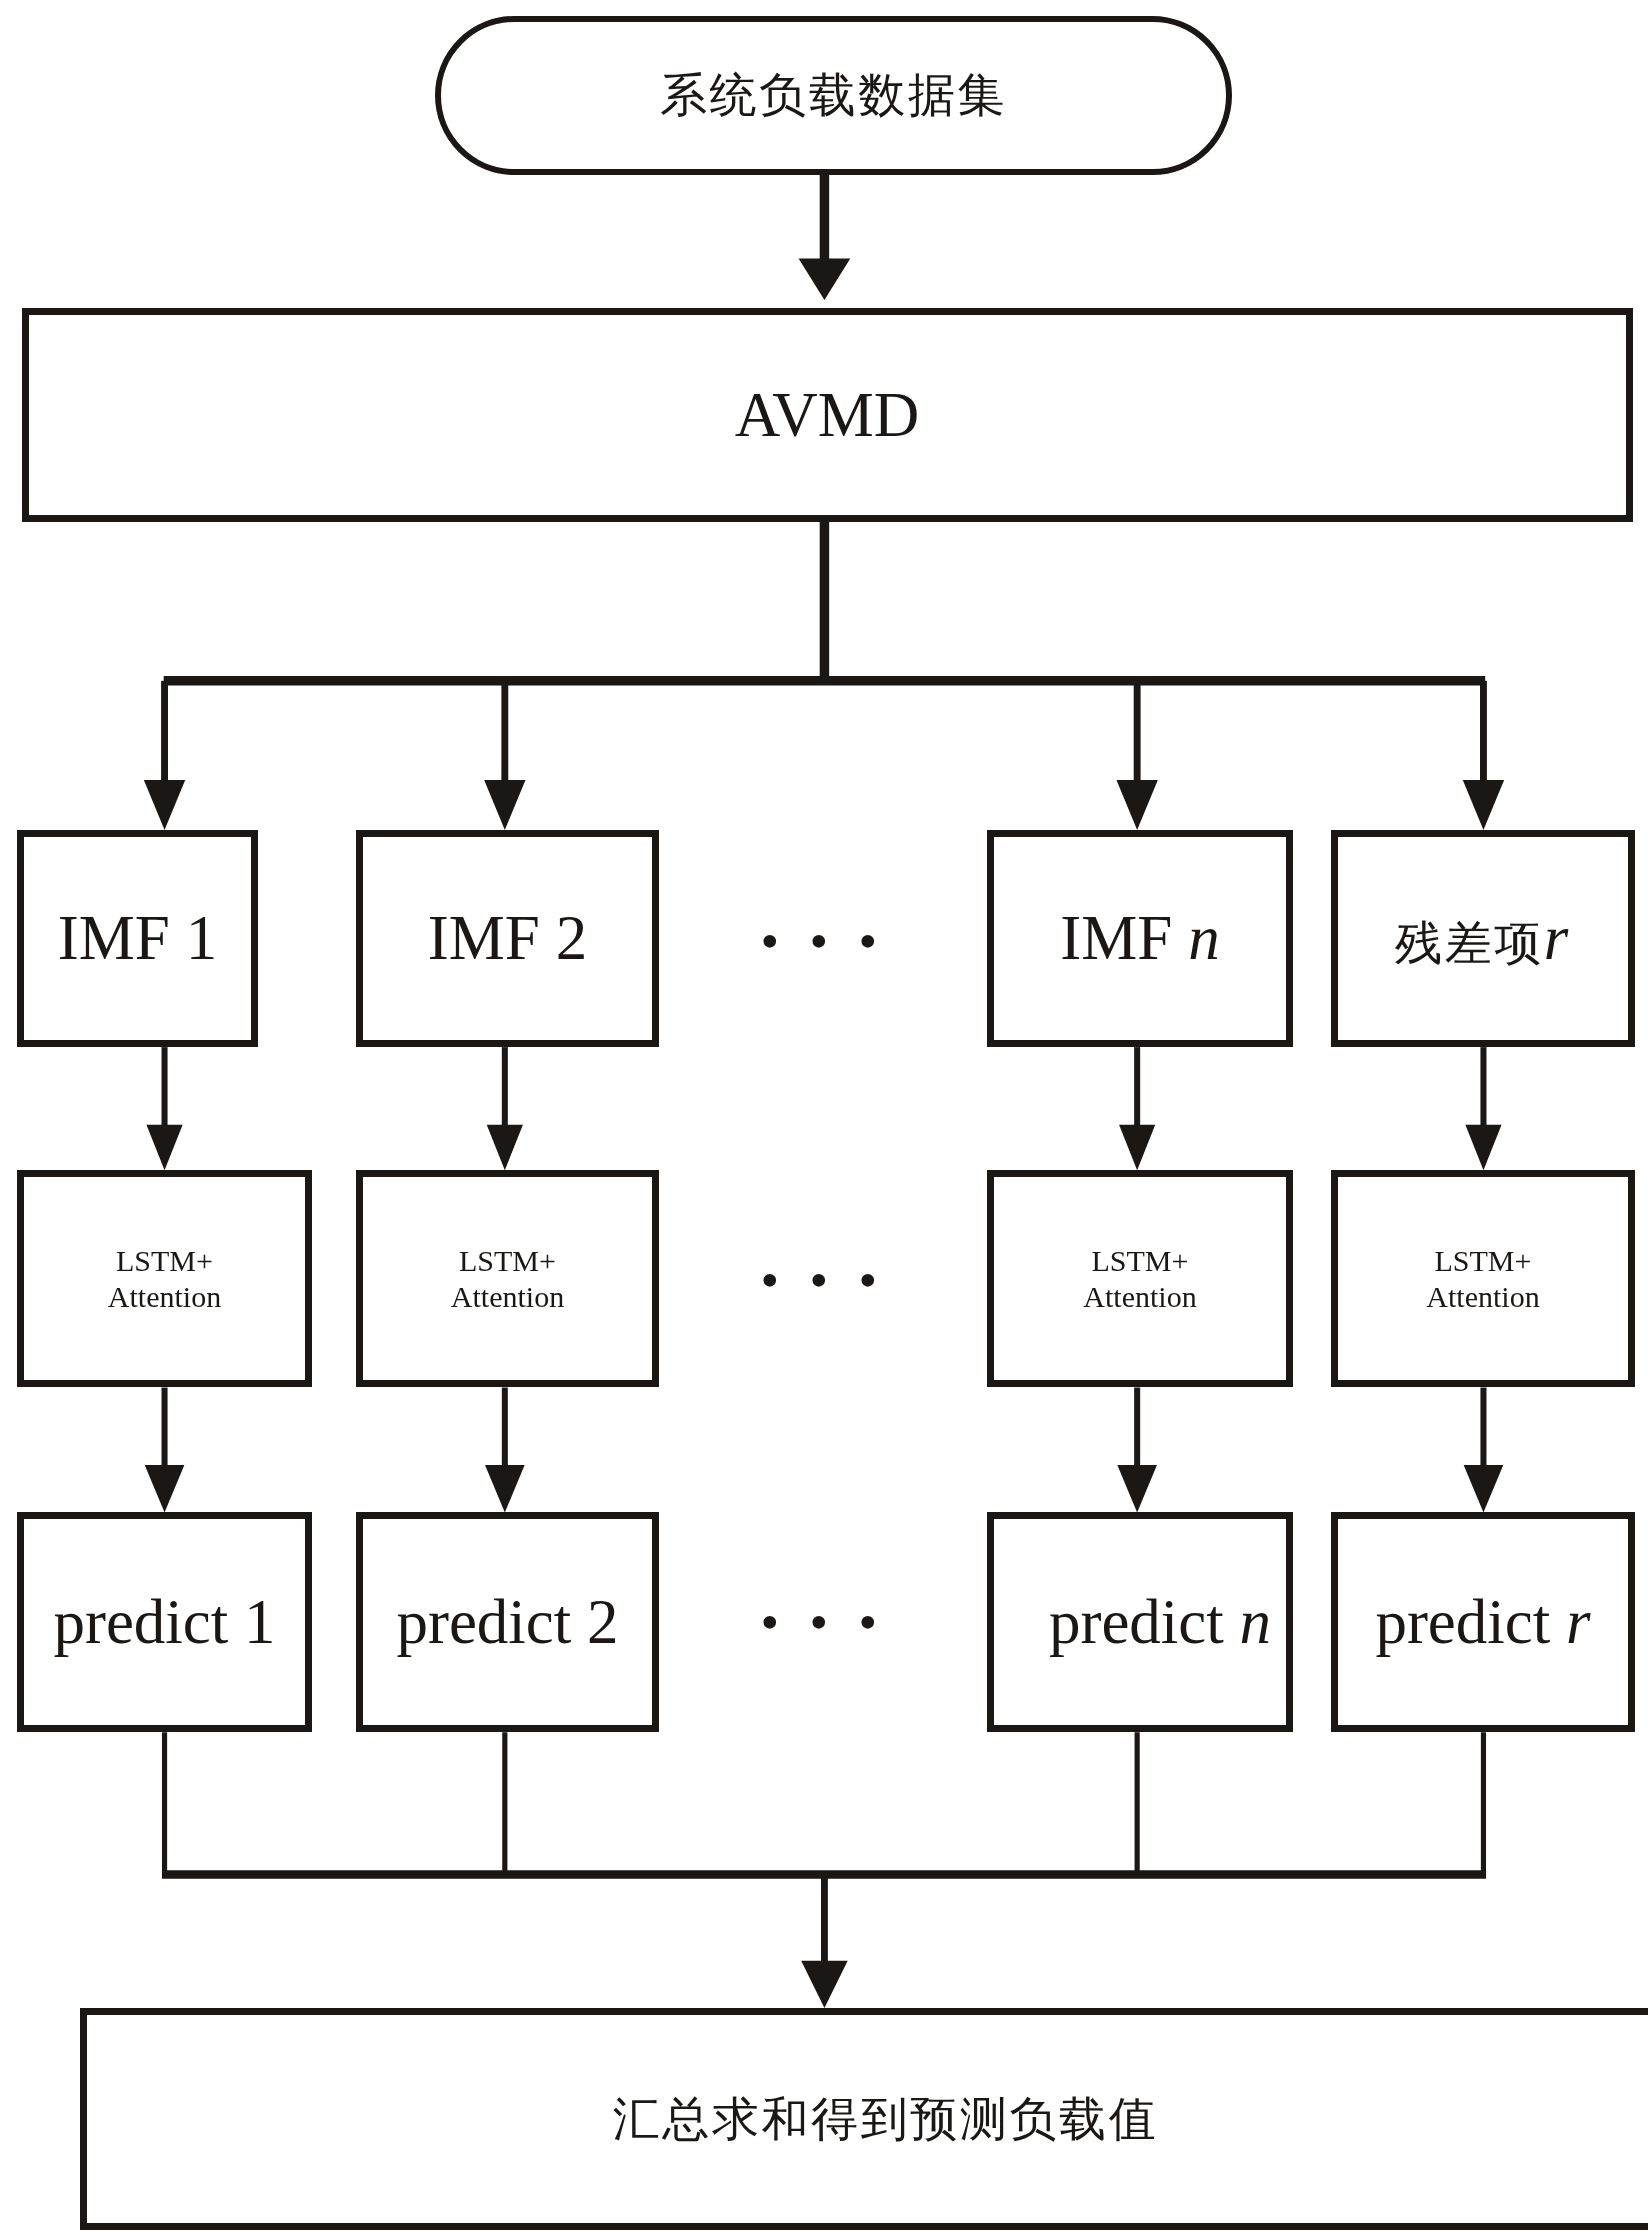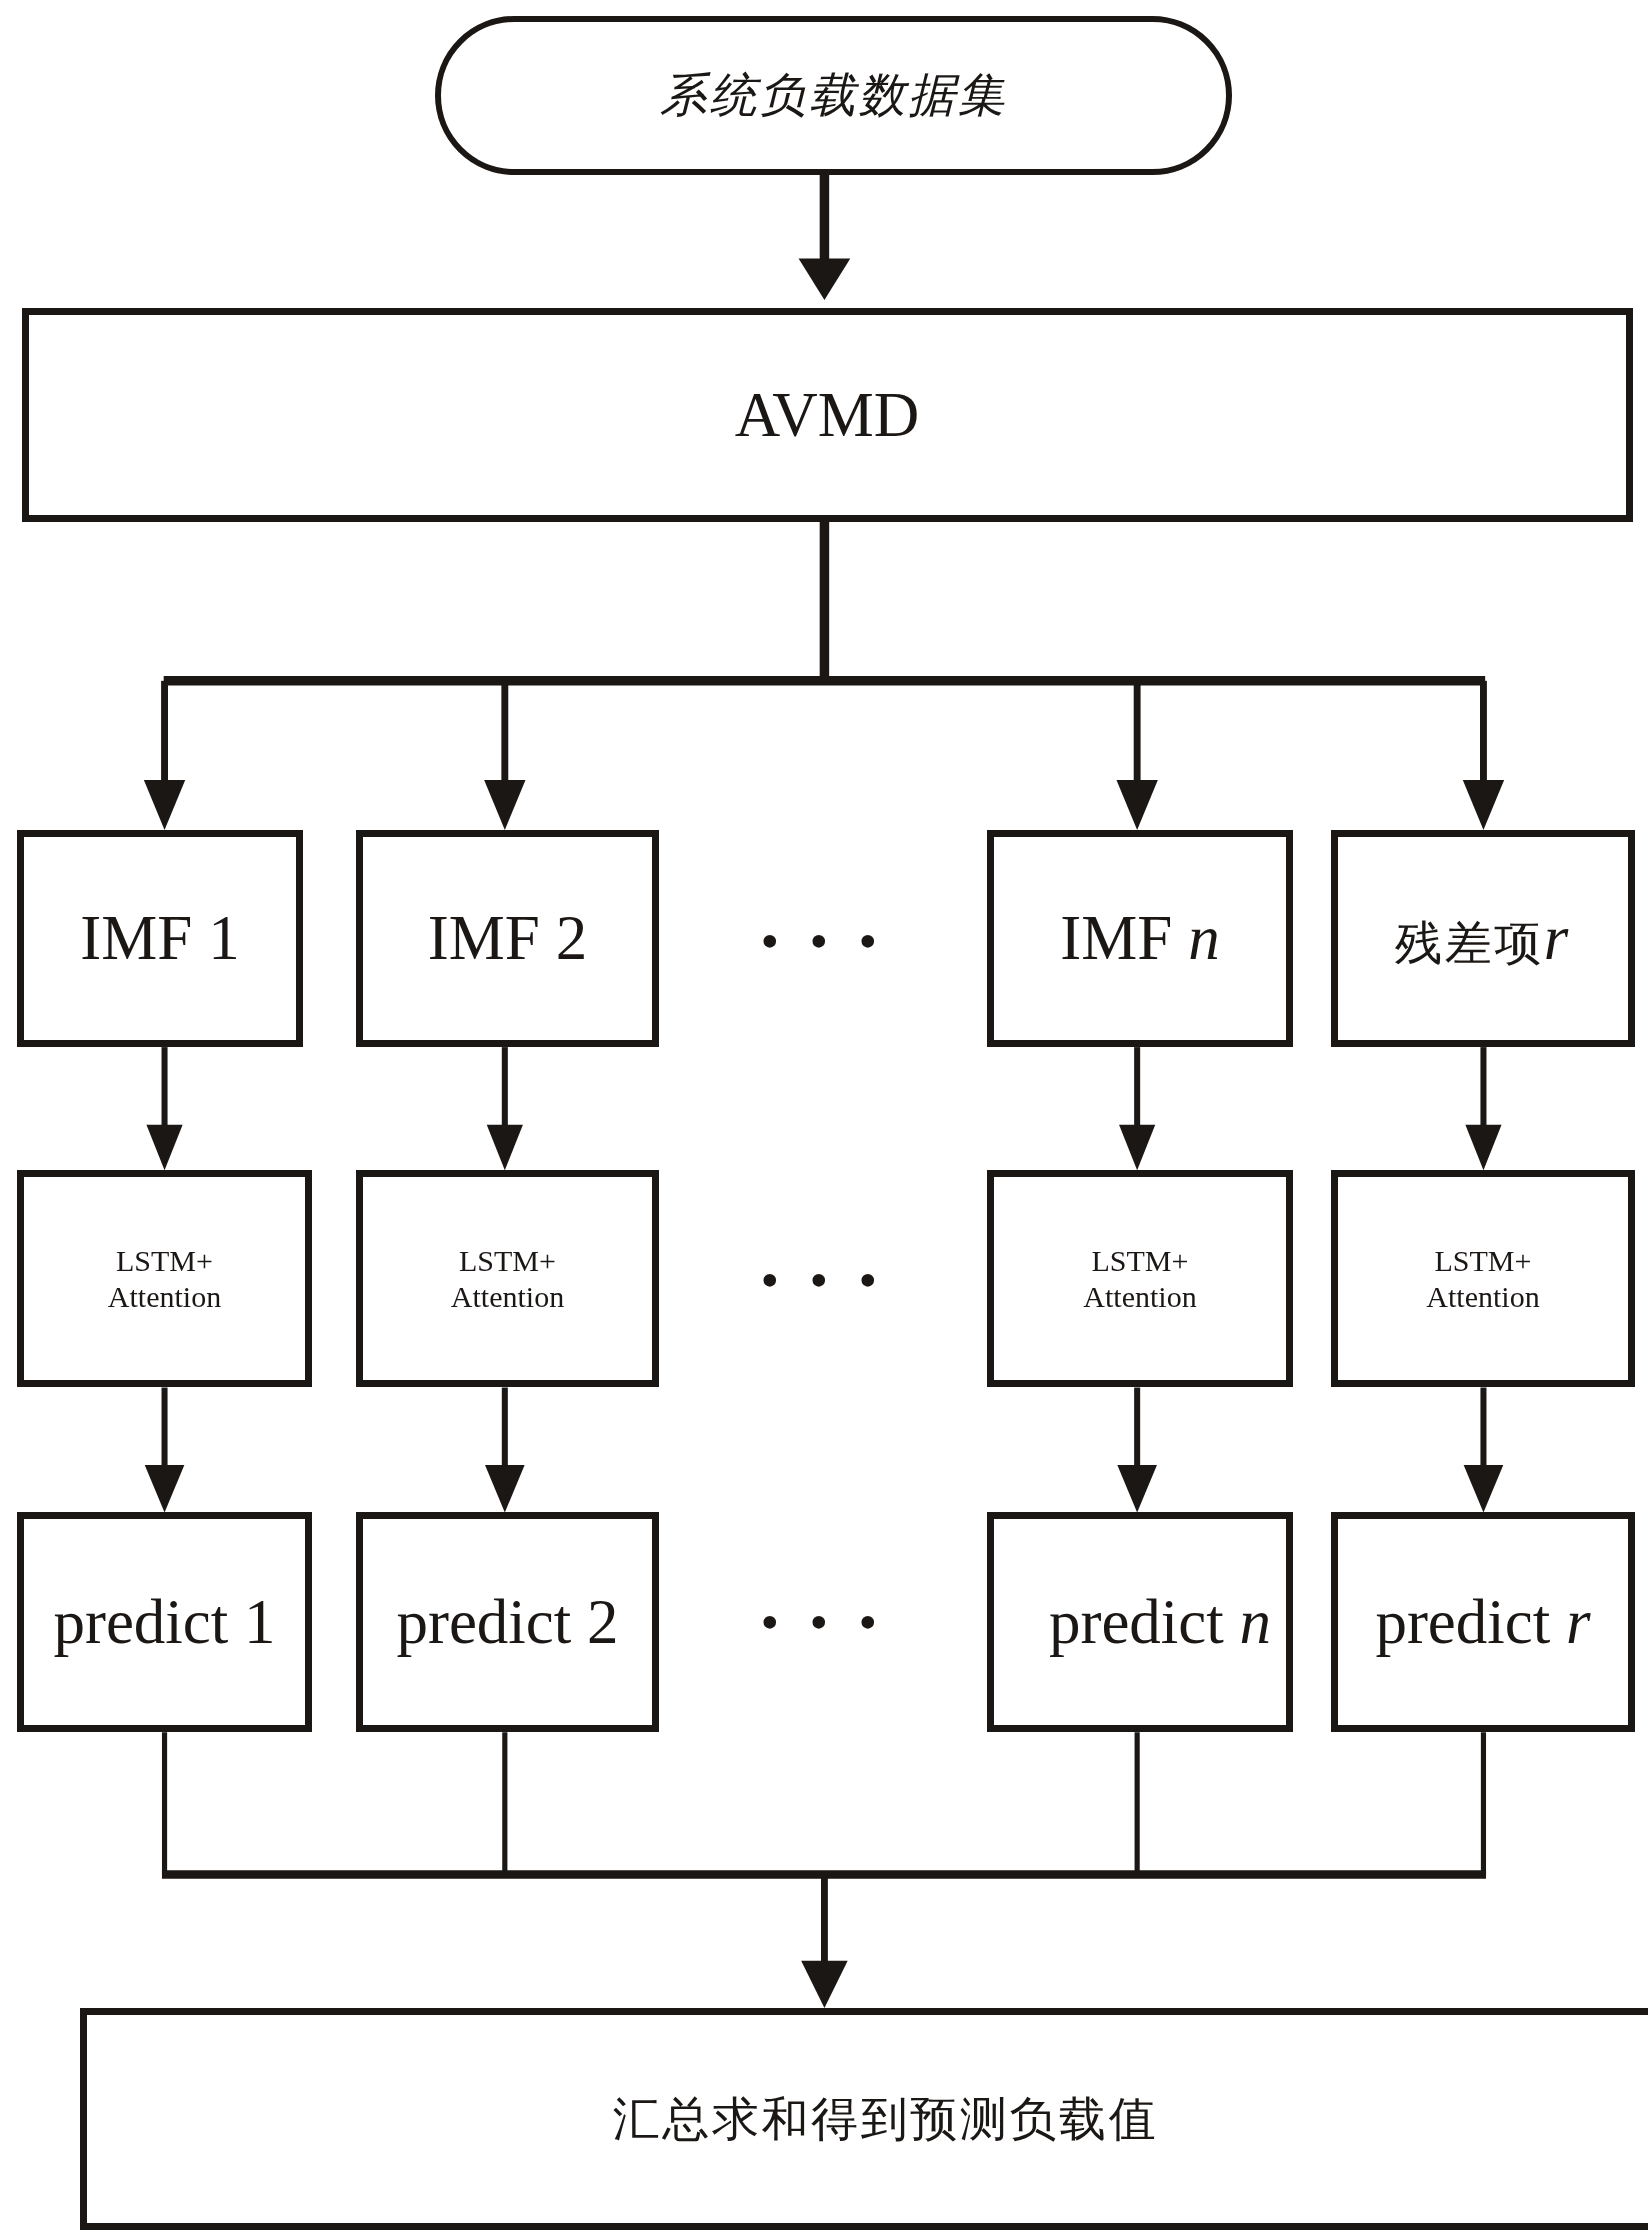--- a/index.html
+++ b/index.html
@@ -34,21 +34,20 @@
     border: 7.8px solid #1b1715;
     display: flex;
     align-items: center;
     justify-content: center;
     text-align: center;
     line-height: 1.18;
   }
   .node.capsule {
     border-width: 6.9px;
     border-radius: 861px;
-    font-style: italic;
   }
   .node .label {
     display: block;
     width: 100%;
     padding: 0 8.6px;
     box-sizing: border-box;
   }
   .cn {
     font-family: "DejaVu Serif", "Liberation Serif", serif;
     font-size: 47px;
@@ -166,21 +165,21 @@
   </svg>
 
   <div class="node capsule" style="left:435px; top:15.5px; width:797px; height:159px;">
     <span class="label cn">系统负载数据集</span>
   </div>
 
   <div class="node" style="left:21.5px; top:308px; width:1611px; height:214px;">
     <span class="label lat">AVMD</span>
   </div>
 
-  <div class="node" style="left:17px; top:830px; width:286px; height:217px;">
+  <div class="node" style="left:17px; top:830px; width:241px; height:217px;">
     <span class="label lat">
       <span>IMF 1</span><span class="it"></span>
     </span>
   </div>
 
   <div class="node" style="left:356px; top:830px; width:303px; height:217px;">
     <span class="label lat">
       <span>IMF 2</span><span class="it"></span>
     </span>
   </div>

